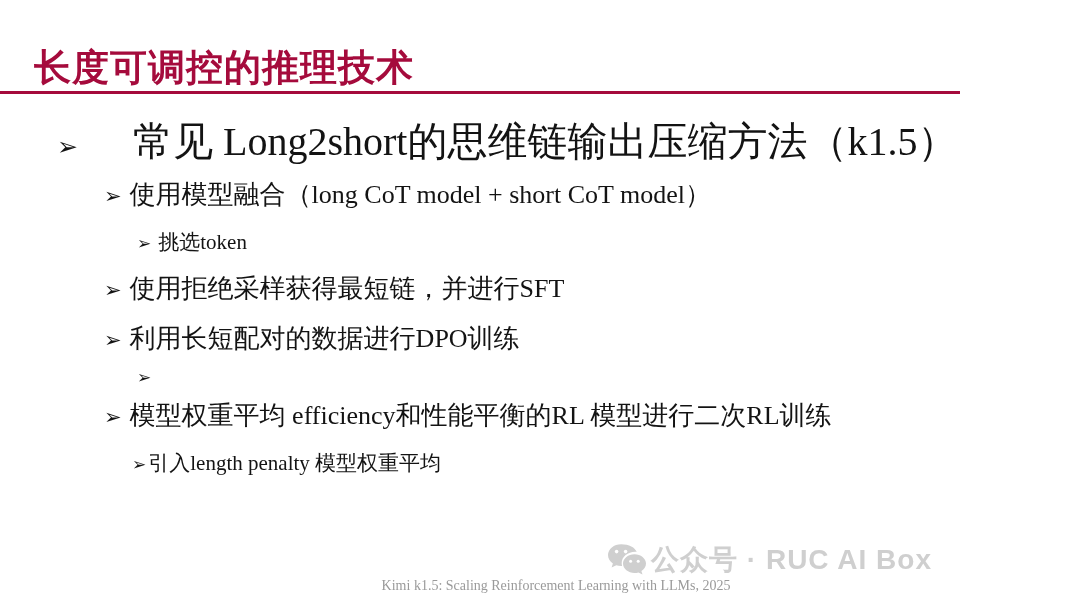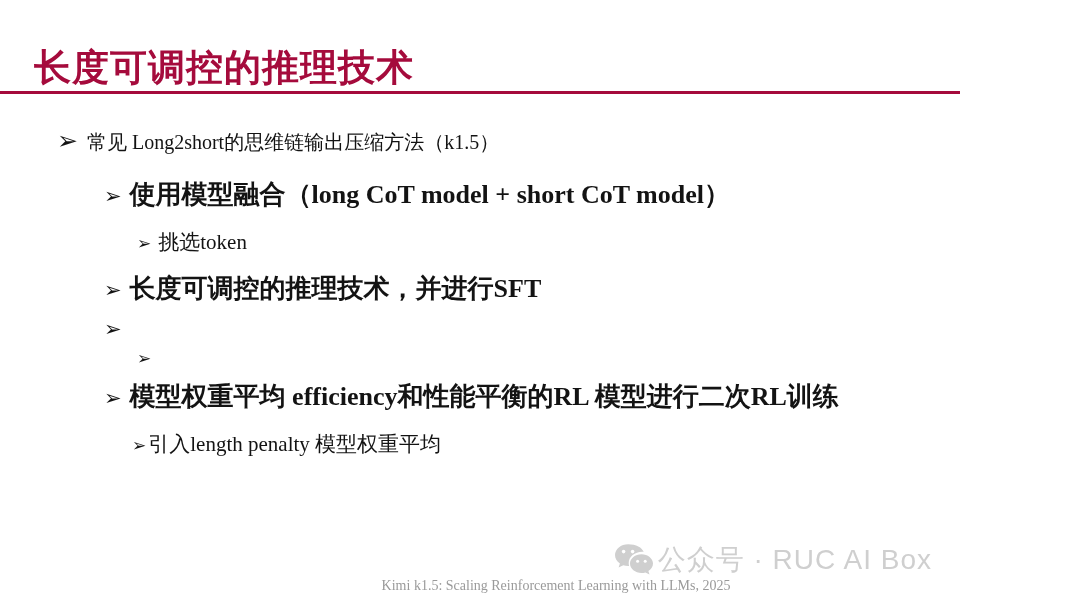--- a/index.html
+++ b/index.html
@@ -61,29 +61,29 @@
     flex: 0 0 auto;
     font-family: "Liberation Serif", serif;
   }
 
   
   .lvl1 {
     padding-left: 57px;
     margin-bottom: 11px;
   }
   .lvl1 .marker { font-size: 25px; margin-right: 9px; }
-  .lvl1 .btext  { font-size: 20px; line-height: 44px; }
+  .lvl1 .btext  { font-size: 40px; line-height: 44px; margin-left: 46px; }
 
   
   .lvl2 {
     padding-left: 104px;
     margin-bottom: 10px;
   }
   .lvl2 .marker { font-size: 21px; margin-right: 8px; }
-  .lvl2 .btext  { font-size: 26px; line-height: 40px; font-weight: bold; }
+  .lvl2 .btext  { font-size: 26px; line-height: 40px; }
 
   
   .lvl3 {
     padding-left: 137px;
     margin-bottom: 10px;
   }
   .lvl3 .marker { font-size: 17px; margin-right: 7px; }
   .lvl3 .btext  { font-size: 21px; line-height: 34px; }
 
   
@@ -91,20 +91,21 @@
   .lvl3.tight .marker { margin-right: 2px; }
 
   
   .watermark {
     position: absolute;
     right: 28px;
     top: 541px;
     display: flex;
     align-items: center;
     gap: 4px;
+    font-weight: bold;
   }
   .wechat-icon {
     width: 40px;
     height: 34px;
     display: block;
   }
   .watermark-text {
     font-family: "Liberation Sans", sans-serif;
     font-size: 28px;
     color: #CFCFCF;
@@ -146,25 +147,26 @@
       <span class="btext">使用模型融合（long CoT model + short CoT model）</span>
     </div>
 
     <div class="bullet lvl3">
       <span class="marker">➢</span>
       <span class="btext">挑选token</span>
     </div>
 
     <div class="bullet lvl2">
       <span class="marker">➢</span>
-      <span class="btext">长度可调控的推理技术，并进行SFT</span>
+      <span class="btext">使用拒绝采样获得最短链，并进行SFT</span>
     </div>
 
     <div class="bullet lvl2">
       <span class="marker">➢</span>
+      <span class="btext">利用长短配对的数据进行DPO训练</span>
     </div>
 
     <div class="bullet lvl3">
       <span class="marker">➢</span>
     </div>
 
     <div class="bullet lvl2">
       <span class="marker">➢</span>
       <span class="btext">模型权重平均 efficiency和性能平衡的RL 模型进行二次RL训练</span>
     </div>

